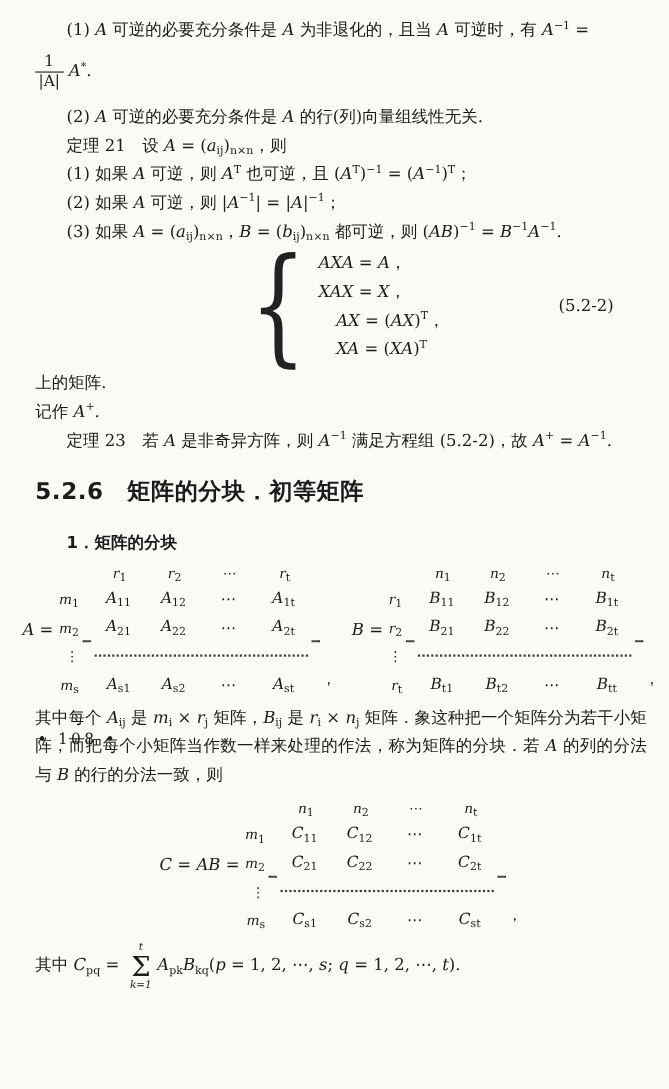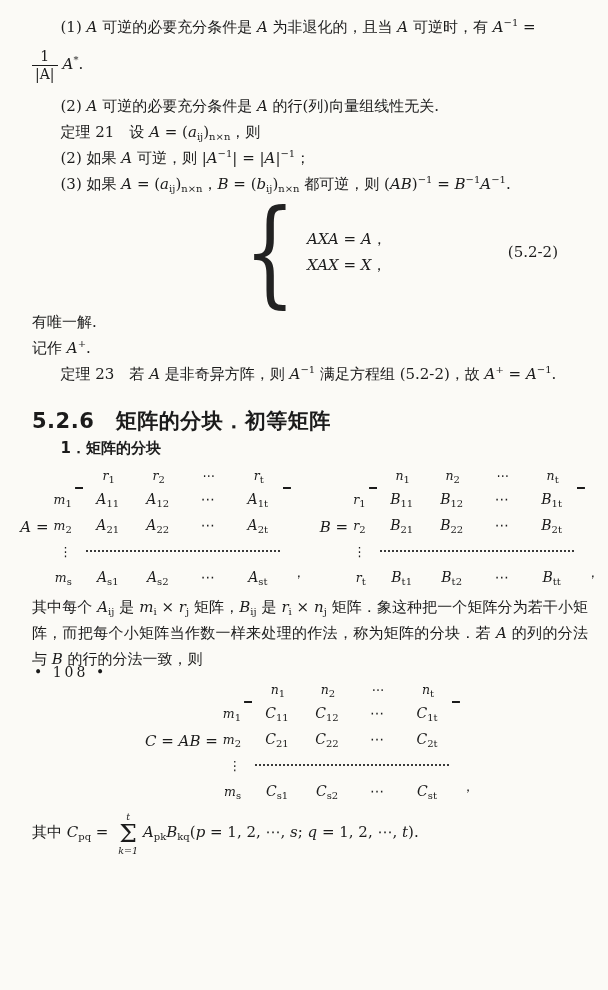--- a/index.html
+++ b/index.html
@@ -29,63 +29,66 @@
   .sys-line{height:26px;line-height:26px}
   .sys-line.ind{padding-left:16px}
   .sys-tag{position:absolute;right:30px;top:50%;transform:translateY(-50%)}
   
   .mat-row{display:flex;justify-content:center;align-items:flex-start;gap:14px;margin:6px 0 4px}
   .matrix{display:flex;align-items:center;font-size:14px}
   .mat-lhs{margin-right:5px;white-space:nowrap;font-size:15px}
   .mat-body{display:grid;grid-template-columns:auto auto;grid-template-areas:". cols" "rows paren"}
   .mat-cols{grid-area:cols;display:grid;grid-template-columns:repeat(4,50px);justify-items:center;align-items:center;height:22px;padding-left:9px;font-size:12.5px}
   .mat-rows{grid-area:rows;display:grid;grid-template-rows:repeat(4,26px);align-items:center;justify-items:end;padding-right:3px;font-size:12.5px}
-  .mat-paren{grid-area:paren;display:flex;align-items:flex-start}
+  .mat-paren{grid-area:paren;display:flex;align-items:center}
   .lp,.rp{width:7px;border:1.6px solid #1b1b1b;margin:1px 0}
   .lp{border-right:none;border-radius:12px 0 0 12px}
   .rp{border-left:none;border-radius:0 12px 12px 0}
   .mat-cells{display:grid;grid-template-columns:repeat(4,50px);grid-auto-rows:26px;align-items:center;justify-items:center}
   .mat-dots{grid-column:1/-1;justify-self:stretch;align-self:center;border-top:2.3px dotted #3a3a3a;height:0;margin:0 3px}
   .mat-suffix{align-self:flex-end;margin-left:1px;padding-bottom:8px}
   
-  .sec-heading{font-size:21px;font-weight:bold;margin:20px 0 4px;letter-spacing:.5px;font-family:"DejaVu Sans","Liberation Sans",sans-serif}
+  .sec-heading{font-size:21px;font-weight:bold;margin:20px 0 23px;letter-spacing:.5px;font-family:"DejaVu Sans","Liberation Sans",sans-serif}
   .sub-heading{font-size:15px;font-weight:bold;margin:0 0 6px;text-indent:1.9em;font-family:"DejaVu Sans","Liberation Sans",sans-serif}
   
   .sumline{margin-top:8px;line-height:1}
   .sum{display:inline-flex;flex-direction:column;align-items:center;vertical-align:middle;line-height:1;margin:0 5px}
   .sum .lim{font-size:9.5px;font-style:italic}
   .sum .sigma{font-size:25px;line-height:.95}
   .footer{position:absolute;left:34px;bottom:20px;font-size:14px;letter-spacing:3px}
 </style>
 </head>
 <body>
 
 <div class="page">
   <p class="para indent">(1) <span class="it">A</span> 可逆的必要充分条件是 <span class="it">A</span> 为非退化的，且当 <span class="it">A</span> 可逆时，有 <span class="it">A</span><sup>−1</sup> =</p>
   <p class="para fracline"><span class="frac">
         <span class="num">1</span>
         <span class="den">|A|</span>
       </span><span class="it">A</span><sup>*</sup>.</p>
   <p class="para indent">(2) <span class="it">A</span> 可逆的必要充分条件是 <span class="it">A</span> 的行(列)向量组线性无关.</p>
   <p class="para indent"><span class="b">定理 21</span>　设 <span class="it">A</span> = (<span class="it">a</span><sub>ij</sub>)<sub>n×n</sub>，则</p>
+  <p class="para indent">(1) 如果 <span class="it">A</span> 可逆，则 <span class="it">A</span><sup>T</sup> 也可逆，且 (<span class="it">A</span><sup>T</sup>)<sup>−1</sup> = (<span class="it">A</span><sup>−1</sup>)<sup>T</sup>；</p>
   <p class="para indent">(2) 如果 <span class="it">A</span> 可逆，则 |<span class="it">A</span><sup>−1</sup>| = |<span class="it">A</span>|<sup>−1</sup>；</p>
   <p class="para indent">(3) 如果 <span class="it">A</span> = (<span class="it">a</span><sub>ij</sub>)<sub>n×n</sub>，<span class="it">B</span> = (<span class="it">b</span><sub>ij</sub>)<sub>n×n</sub> 都可逆，则 (<span class="it">AB</span>)<sup>−1</sup> = <span class="it">B</span><sup>−1</sup><span class="it">A</span><sup>−1</sup>.</p>
 
   <div class="system">
       <span class="sys-inner">
         <span class="sys-brace">{</span>
         <span class="sys-lines">
           <div class="sys-line"><span class="it">AXA</span> = <span class="it">A</span>，</div>
           <div class="sys-line"><span class="it">XAX</span> = <span class="it">X</span>，</div>
+          <div class="sys-line ind"><span class="it">AX</span> = (<span class="it">AX</span>)<sup>T</sup>，</div>
+          <div class="sys-line ind"><span class="it">XA</span> = (<span class="it">XA</span>)<sup>T</sup></div>
         </span>
       </span>
       <span class="sys-tag">(5.2-2)</span>
     </div>
 
-  <p class="para">有唯一解.</p>
+  <p class="para">上的矩阵.</p>
   <p class="para">记作 <span class="it">A</span><sup>+</sup>.</p>
   <p class="para indent"><span class="b">定理 23</span>　若 <span class="it">A</span> 是非奇异方阵，则 <span class="it">A</span><sup>−1</sup> 满足方程组 (5.2-2)，故 <span class="it">A</span><sup>+</sup> = <span class="it">A</span><sup>−1</sup>.</p>
 
   <h2 class="sec-heading">5.2.6　矩阵的分块．初等矩阵</h2>
   <h3 class="sub-heading">1．矩阵的分块</h3>
 
 
   <div class="mat-row">
     <div class="matrix">
         <span class="mat-lhs"><span class="it">A</span> =</span>

